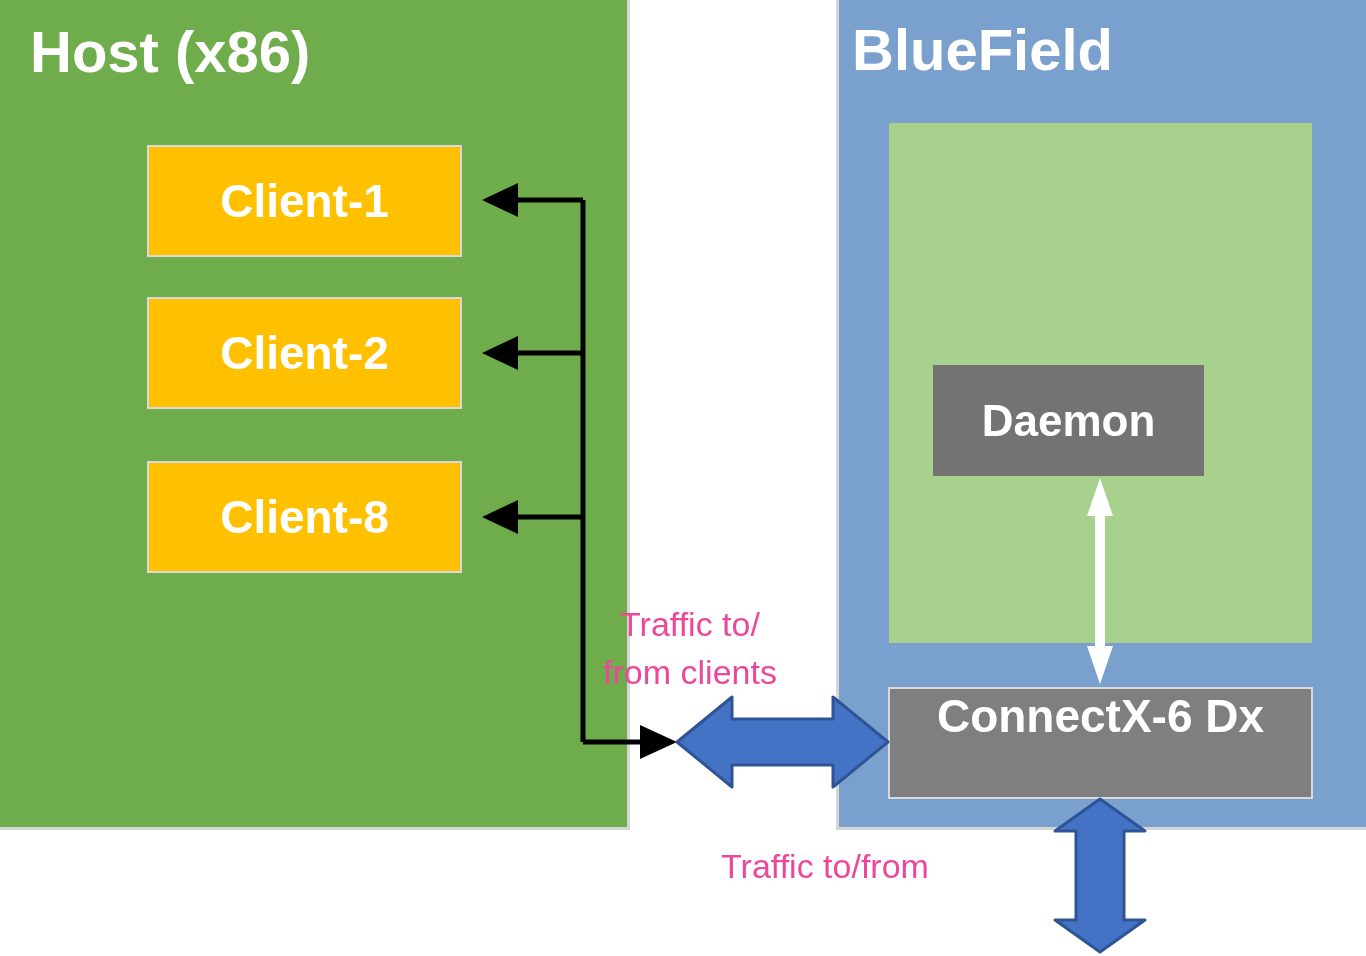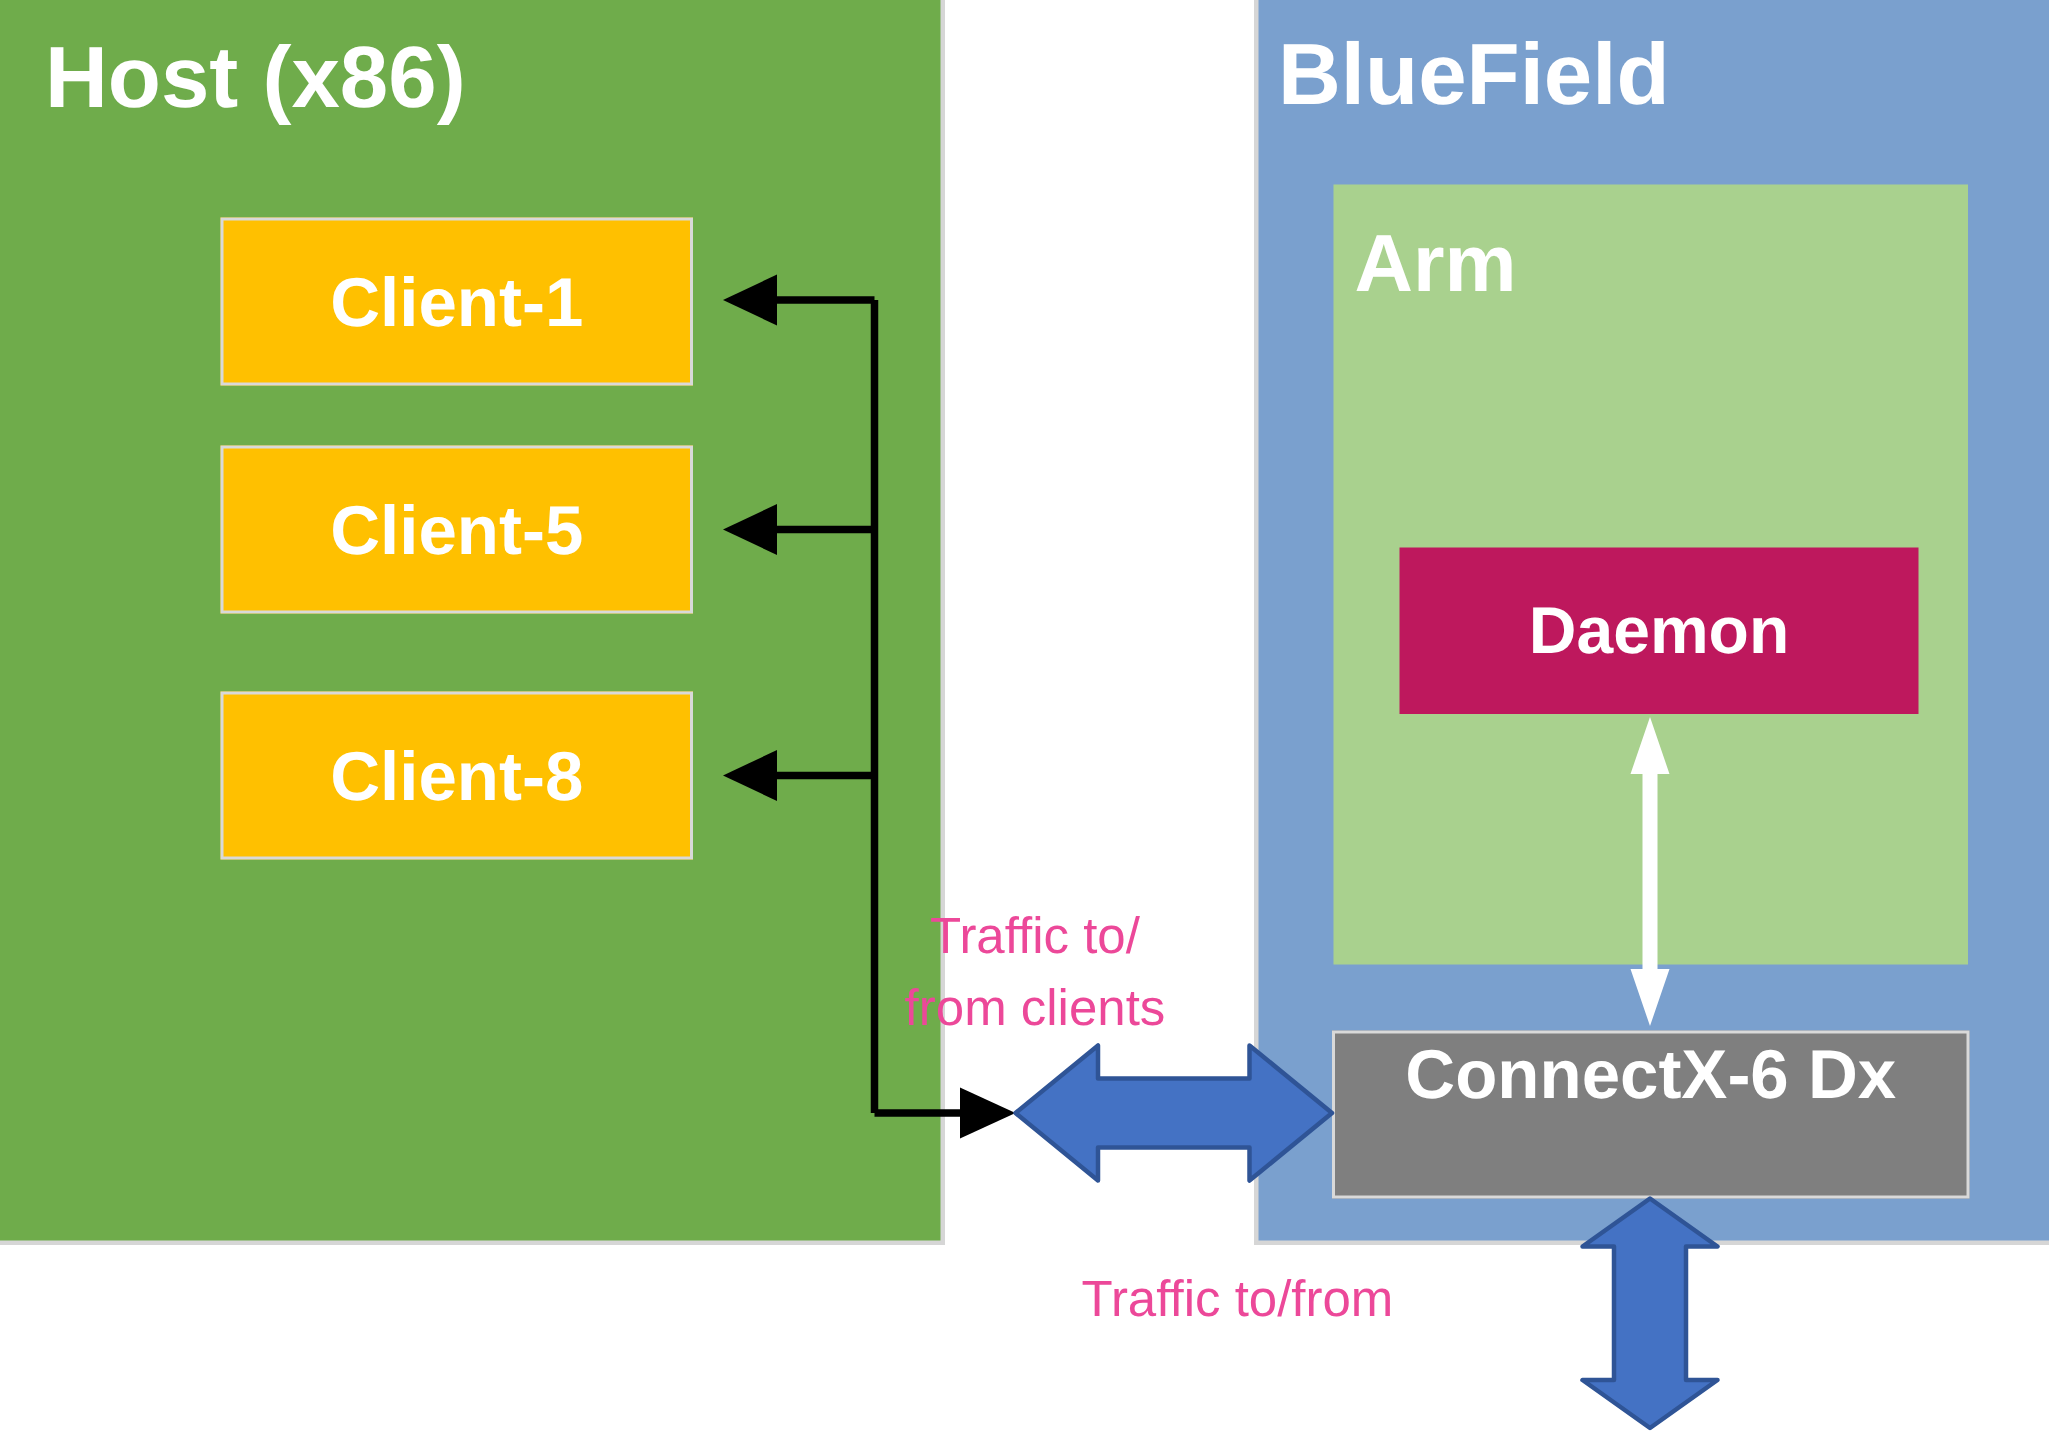--- a/index.html
+++ b/index.html
@@ -54,22 +54,22 @@
     display: flex; align-items: center; justify-content: center;
   }
   .client-1 { top: 145px; }
   .client-2 { top: 297px; }
   .client-3 { top: 461px; }
   .client-label {
     color: #ffffff; font-weight: bold; font-size: 46px; white-space: nowrap;
   }
 
   .daemon-box {
-    left: 933px; top: 365px; width: 346px; height: 111px;
-    background: #be185d;
+    left: 933px; top: 365px; width: 271px; height: 111px;
+    background: #737373;
     display: flex; align-items: center; justify-content: center;
   }
   .daemon-label { color: #ffffff; font-weight: bold; font-size: 44px; }
 
   .connectx-box {
     left: 888px; top: 687px; width: 425px; height: 112px;
     background: #7F7F7F;
     border: 2px solid #d9d9d9;
     display: flex; align-items: flex-start; justify-content: center;
   }
@@ -98,31 +98,30 @@
 
 <div id="canvas">
 
   <div class="abs host-box"></div>
   <div class="abs big-title host-title">Host (x86)</div>
 
   <div class="abs client-box client-1">
     <span class="client-label">Client-1</span>
   </div>
   <div class="abs client-box client-2">
-    <span class="client-label">Client-5</span>
+    <span class="client-label">Client-2</span>
   </div>
   <div class="abs client-box client-3">
     <span class="client-label">Client-8</span>
   </div>
 
   <div class="abs bluefield-box"></div>
   <div class="abs big-title bluefield-title">BlueField</div>
 
   <div class="abs arm-box"></div>
-  <div class="abs big-title arm-title">Arm</div>
 
   <div class="abs daemon-box">
     <span class="daemon-label">Daemon</span>
   </div>
 
   <div class="abs connectx-box">
     <span class="connectx-label">ConnectX-6 Dx</span>
   </div>
 
   <div class="abs traffic-label traffic-clients-label">

